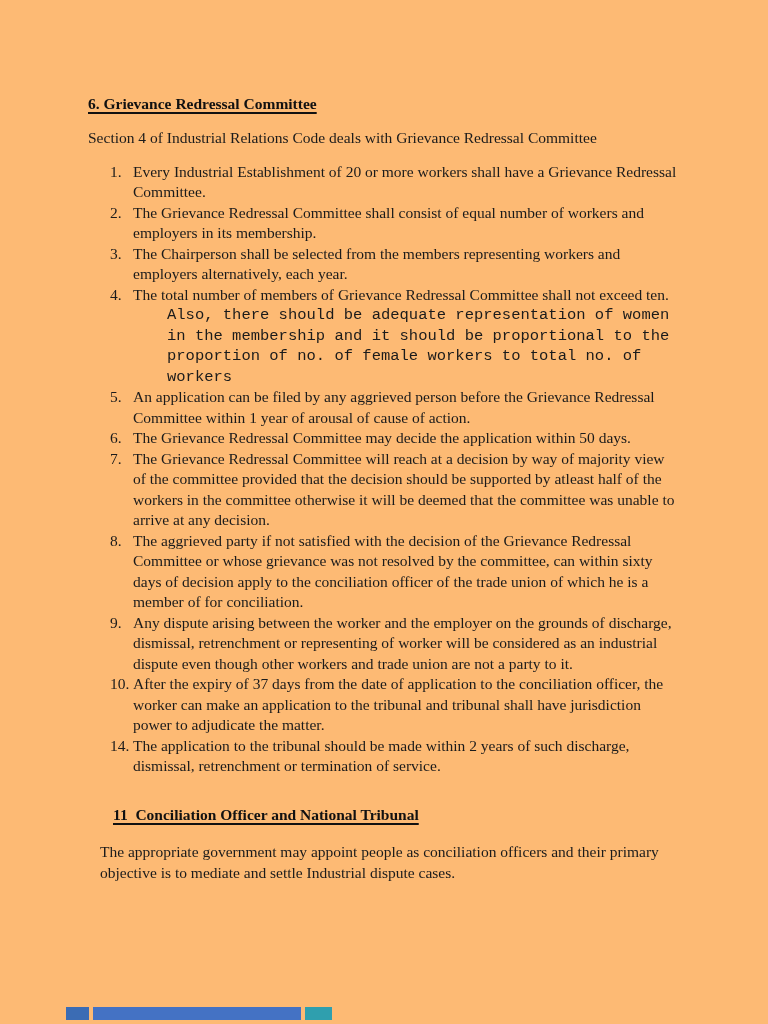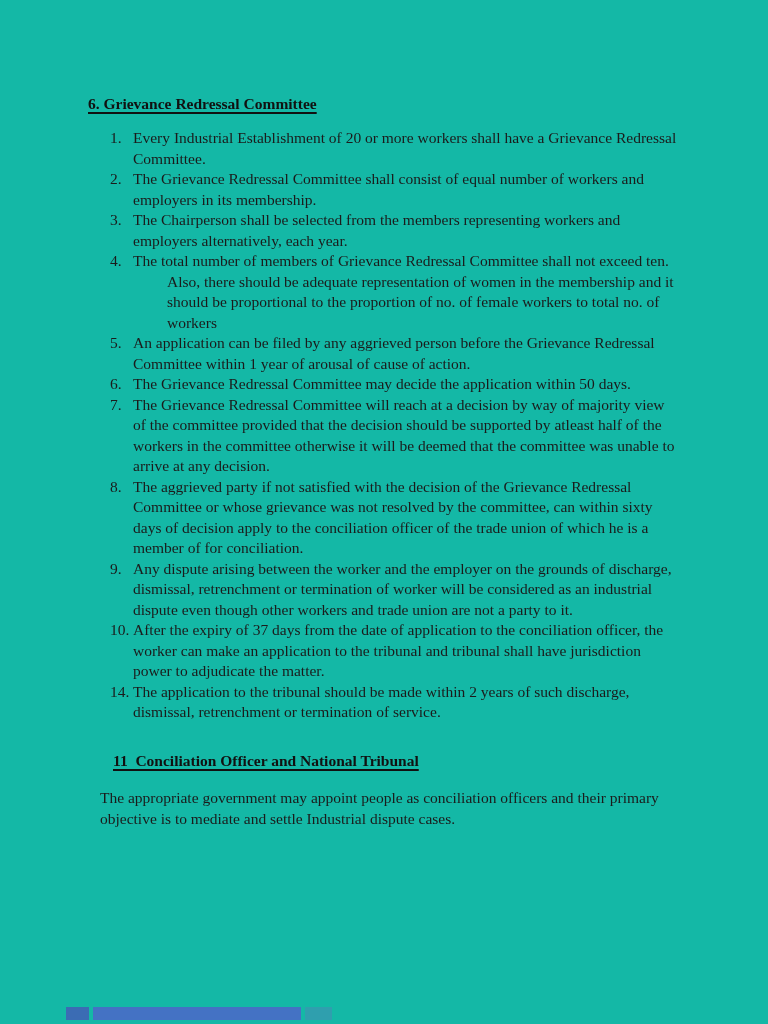--- a/index.html
+++ b/index.html
@@ -1,20 +1,20 @@
 <!DOCTYPE html>
 <html><head>
 <meta charset="utf-8">
 <style>
   html, body { margin: 0; padding: 0; background: #ffffff; }
   .page {
     position: relative;
     width: 768px;
     height: 1024px;
-    background: #14b8a6;
+    background: #fdba74;
     overflow: hidden;
     font-family: "Liberation Serif", "DejaVu Serif", serif;
     color: #1b1b1b;
   }
   .content {
     position: absolute;
     left: 88px;
     top: 94px;
     width: 592px;
     font-size: 15.5px;
@@ -33,21 +33,21 @@
     margin: 0 0 13px 0;
   }
   .list { margin: 0; }
   .li { display: flex; }
   .num {
     flex: 0 0 45px;
     box-sizing: border-box;
     padding-left: 22px;
   }
   .txt { flex: 1 1 auto; }
-  .sub { margin-left: 34px; }
+  .sub { margin-left: 34px; font-family: Liberation Mono, monospace; }
   .h2 {
     font-weight: bold;
     color: #111111;
     text-decoration: underline;
     text-decoration-thickness: 1.5px;
     text-underline-offset: 3px;
     white-space: pre-wrap;
     line-height: 20.5px;
     margin: 28px 0 17px 25px;
   }
@@ -63,20 +63,21 @@
   .bar-3 { left: 305px; width: 27px; }
 </style>
 </head>
 <body>
 
 <div class="page">
   <div class="content">
 
     <div class="h1">6. Grievance Redressal Committee</div>
 
+    <div class="intro">Section 4 of Industrial Relations Code deals with Grievance Redressal Committee</div>
 
     <div class="list">
 
       <div class="li">
         <span class="num">1.</span>
         <span class="txt">Every Industrial Establishment of 20 or more workers shall have a Grievance Redressal Committee.</span>
       </div>
 
       <div class="li">
         <span class="num">2.</span>
@@ -111,21 +112,21 @@
         <span class="txt">The Grievance Redressal Committee will reach at a decision by way of majority view of the committee provided that the decision should be supported by atleast half of the workers in the committee otherwise it will be deemed that the committee was unable to arrive at any decision.</span>
       </div>
 
       <div class="li">
         <span class="num">8.</span>
         <span class="txt">The aggrieved party if not satisfied with the decision of the Grievance Redressal Committee or whose grievance was not resolved by the committee, can within sixty days of decision apply to the conciliation officer of the trade union of which he is a member of for conciliation.</span>
       </div>
 
       <div class="li">
         <span class="num">9.</span>
-        <span class="txt">Any dispute arising between the worker and the employer on the grounds of discharge, dismissal, retrenchment or termination of worker will be considered as an industrial dispute even though other workers and trade union are not a party to it.</span>
+        <span class="txt">Any dispute arising between the worker and the employer on the grounds of discharge, dismissal, retrenchment or representing of worker will be considered as an industrial dispute even though other workers and trade union are not a party to it.</span>
       </div>
 
       <div class="li">
         <span class="num">10.</span>
         <span class="txt">After the expiry of 37 days from the date of application to the conciliation officer, the worker can make an application to the tribunal and tribunal shall have jurisdiction power to adjudicate the matter.</span>
       </div>
 
       <div class="li">
         <span class="num">14.</span>
         <span class="txt">The application to the tribunal should be made within 2 years of such discharge, dismissal, retrenchment or termination of service.</span>

